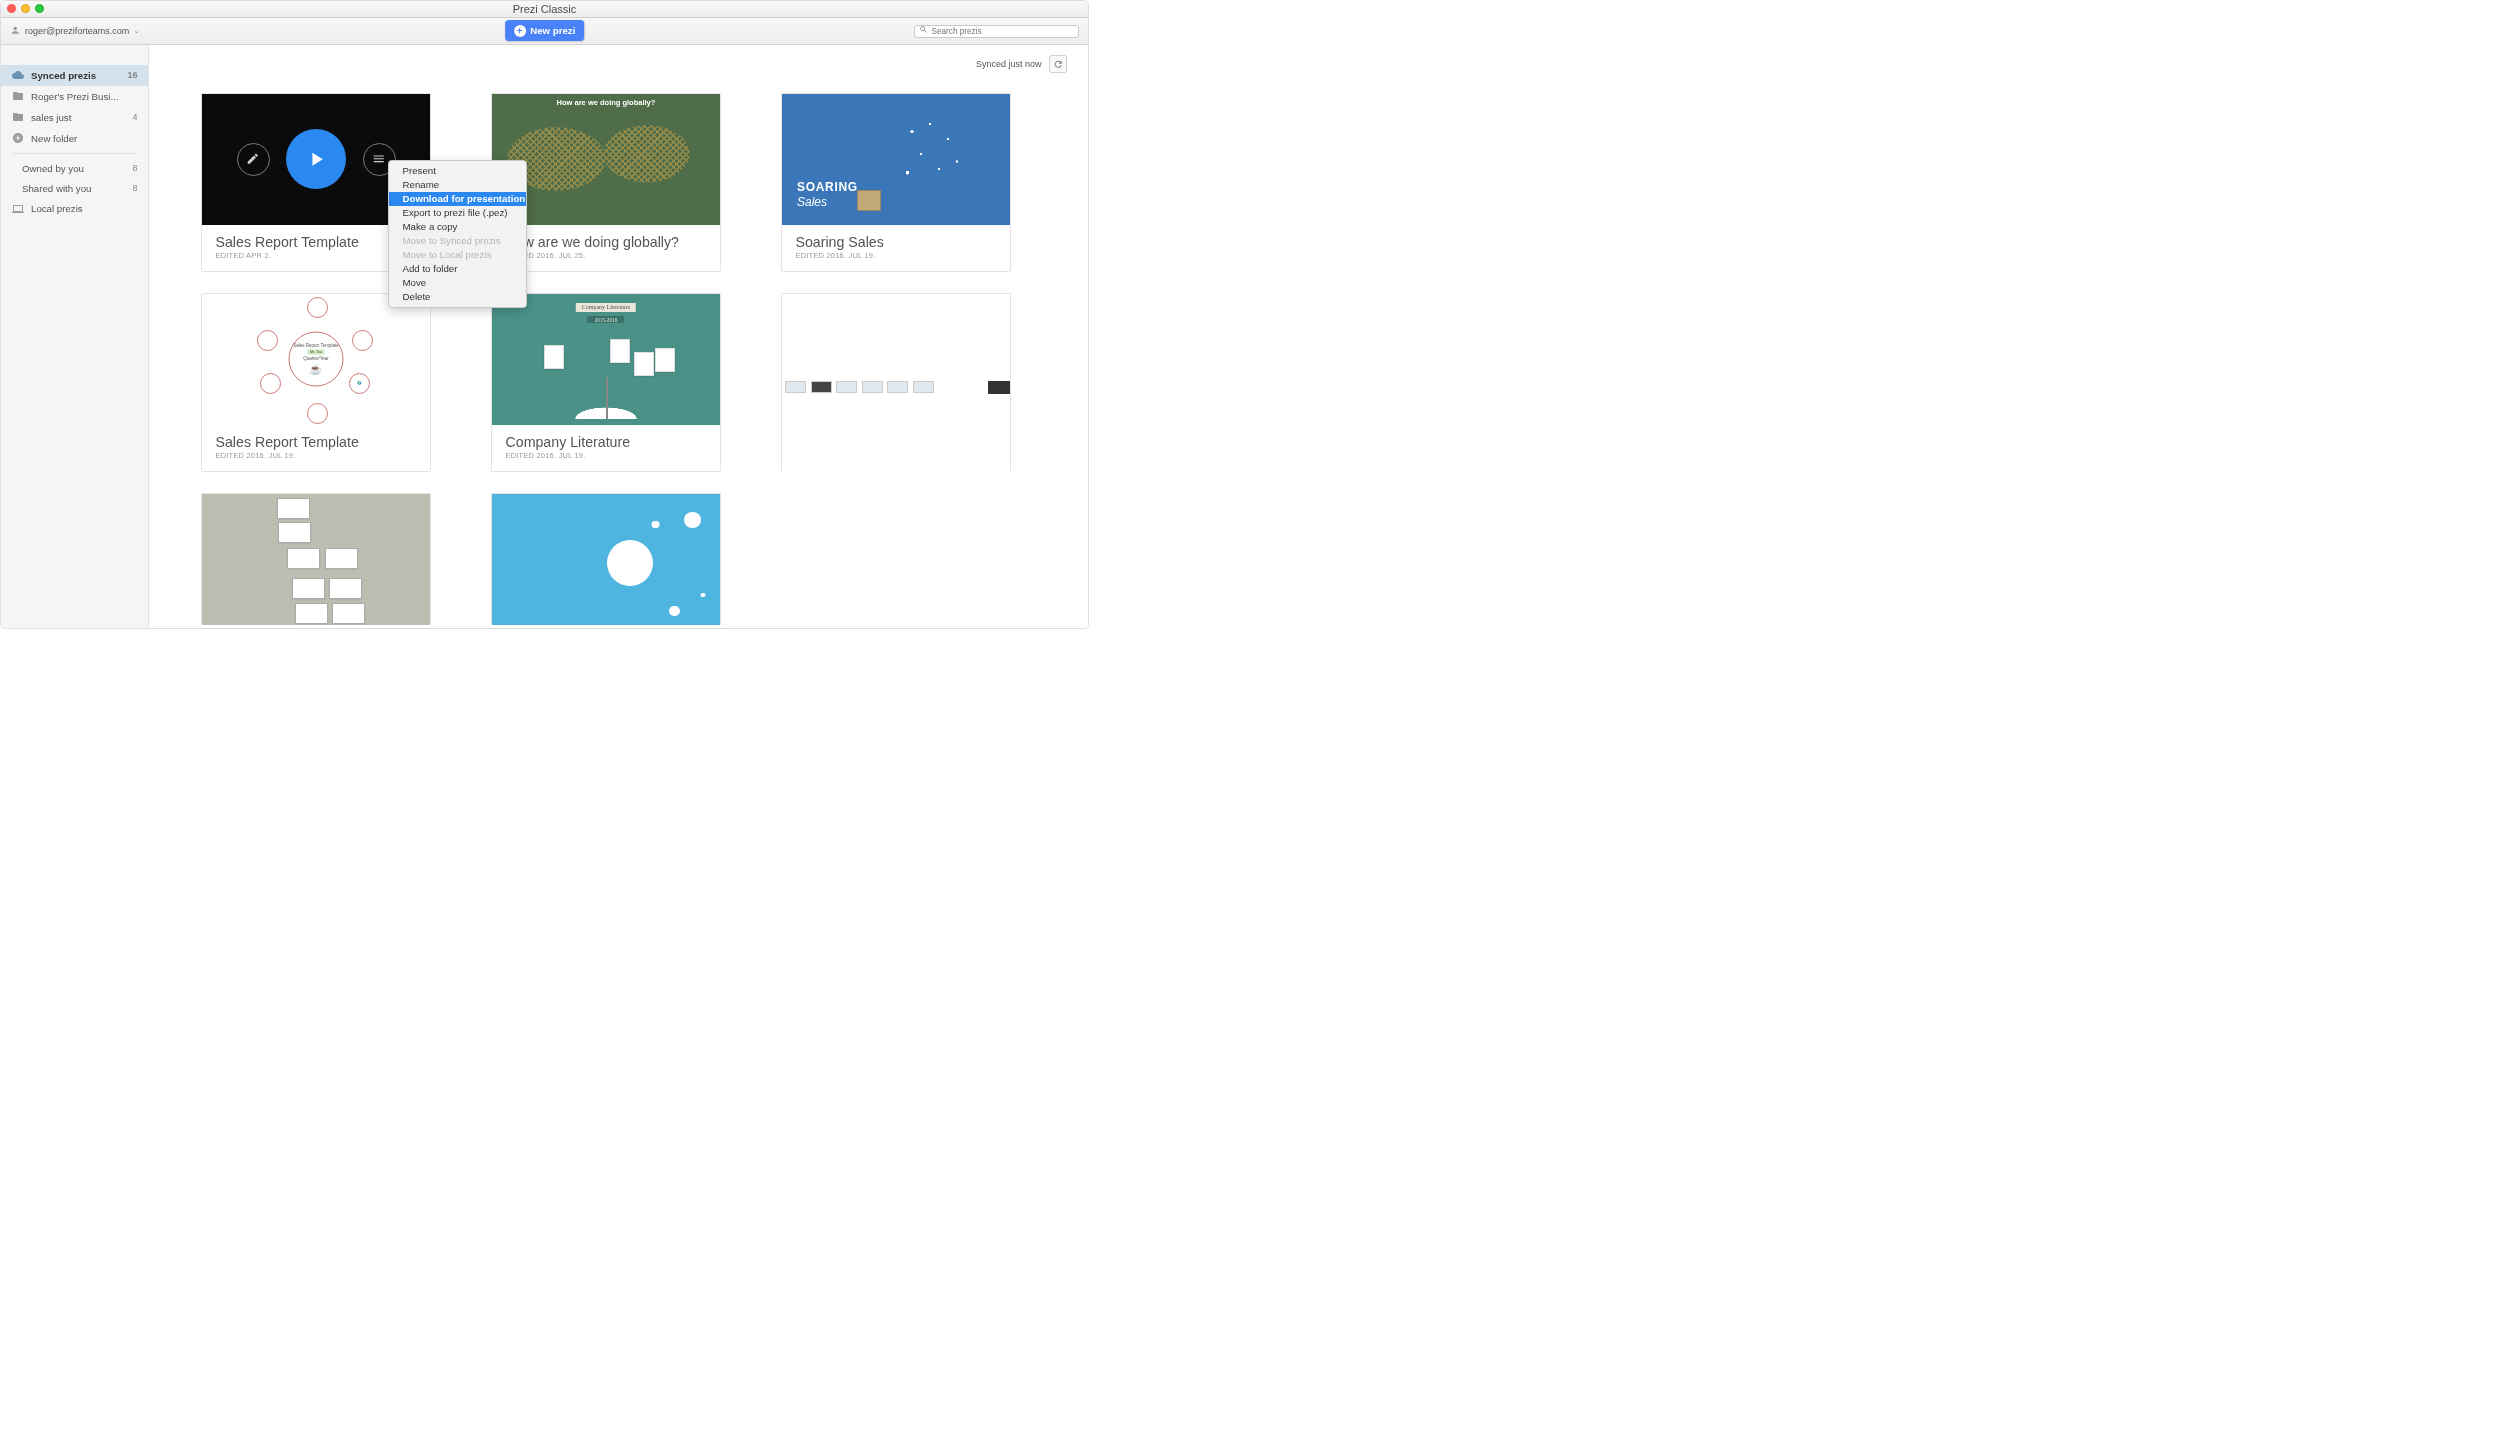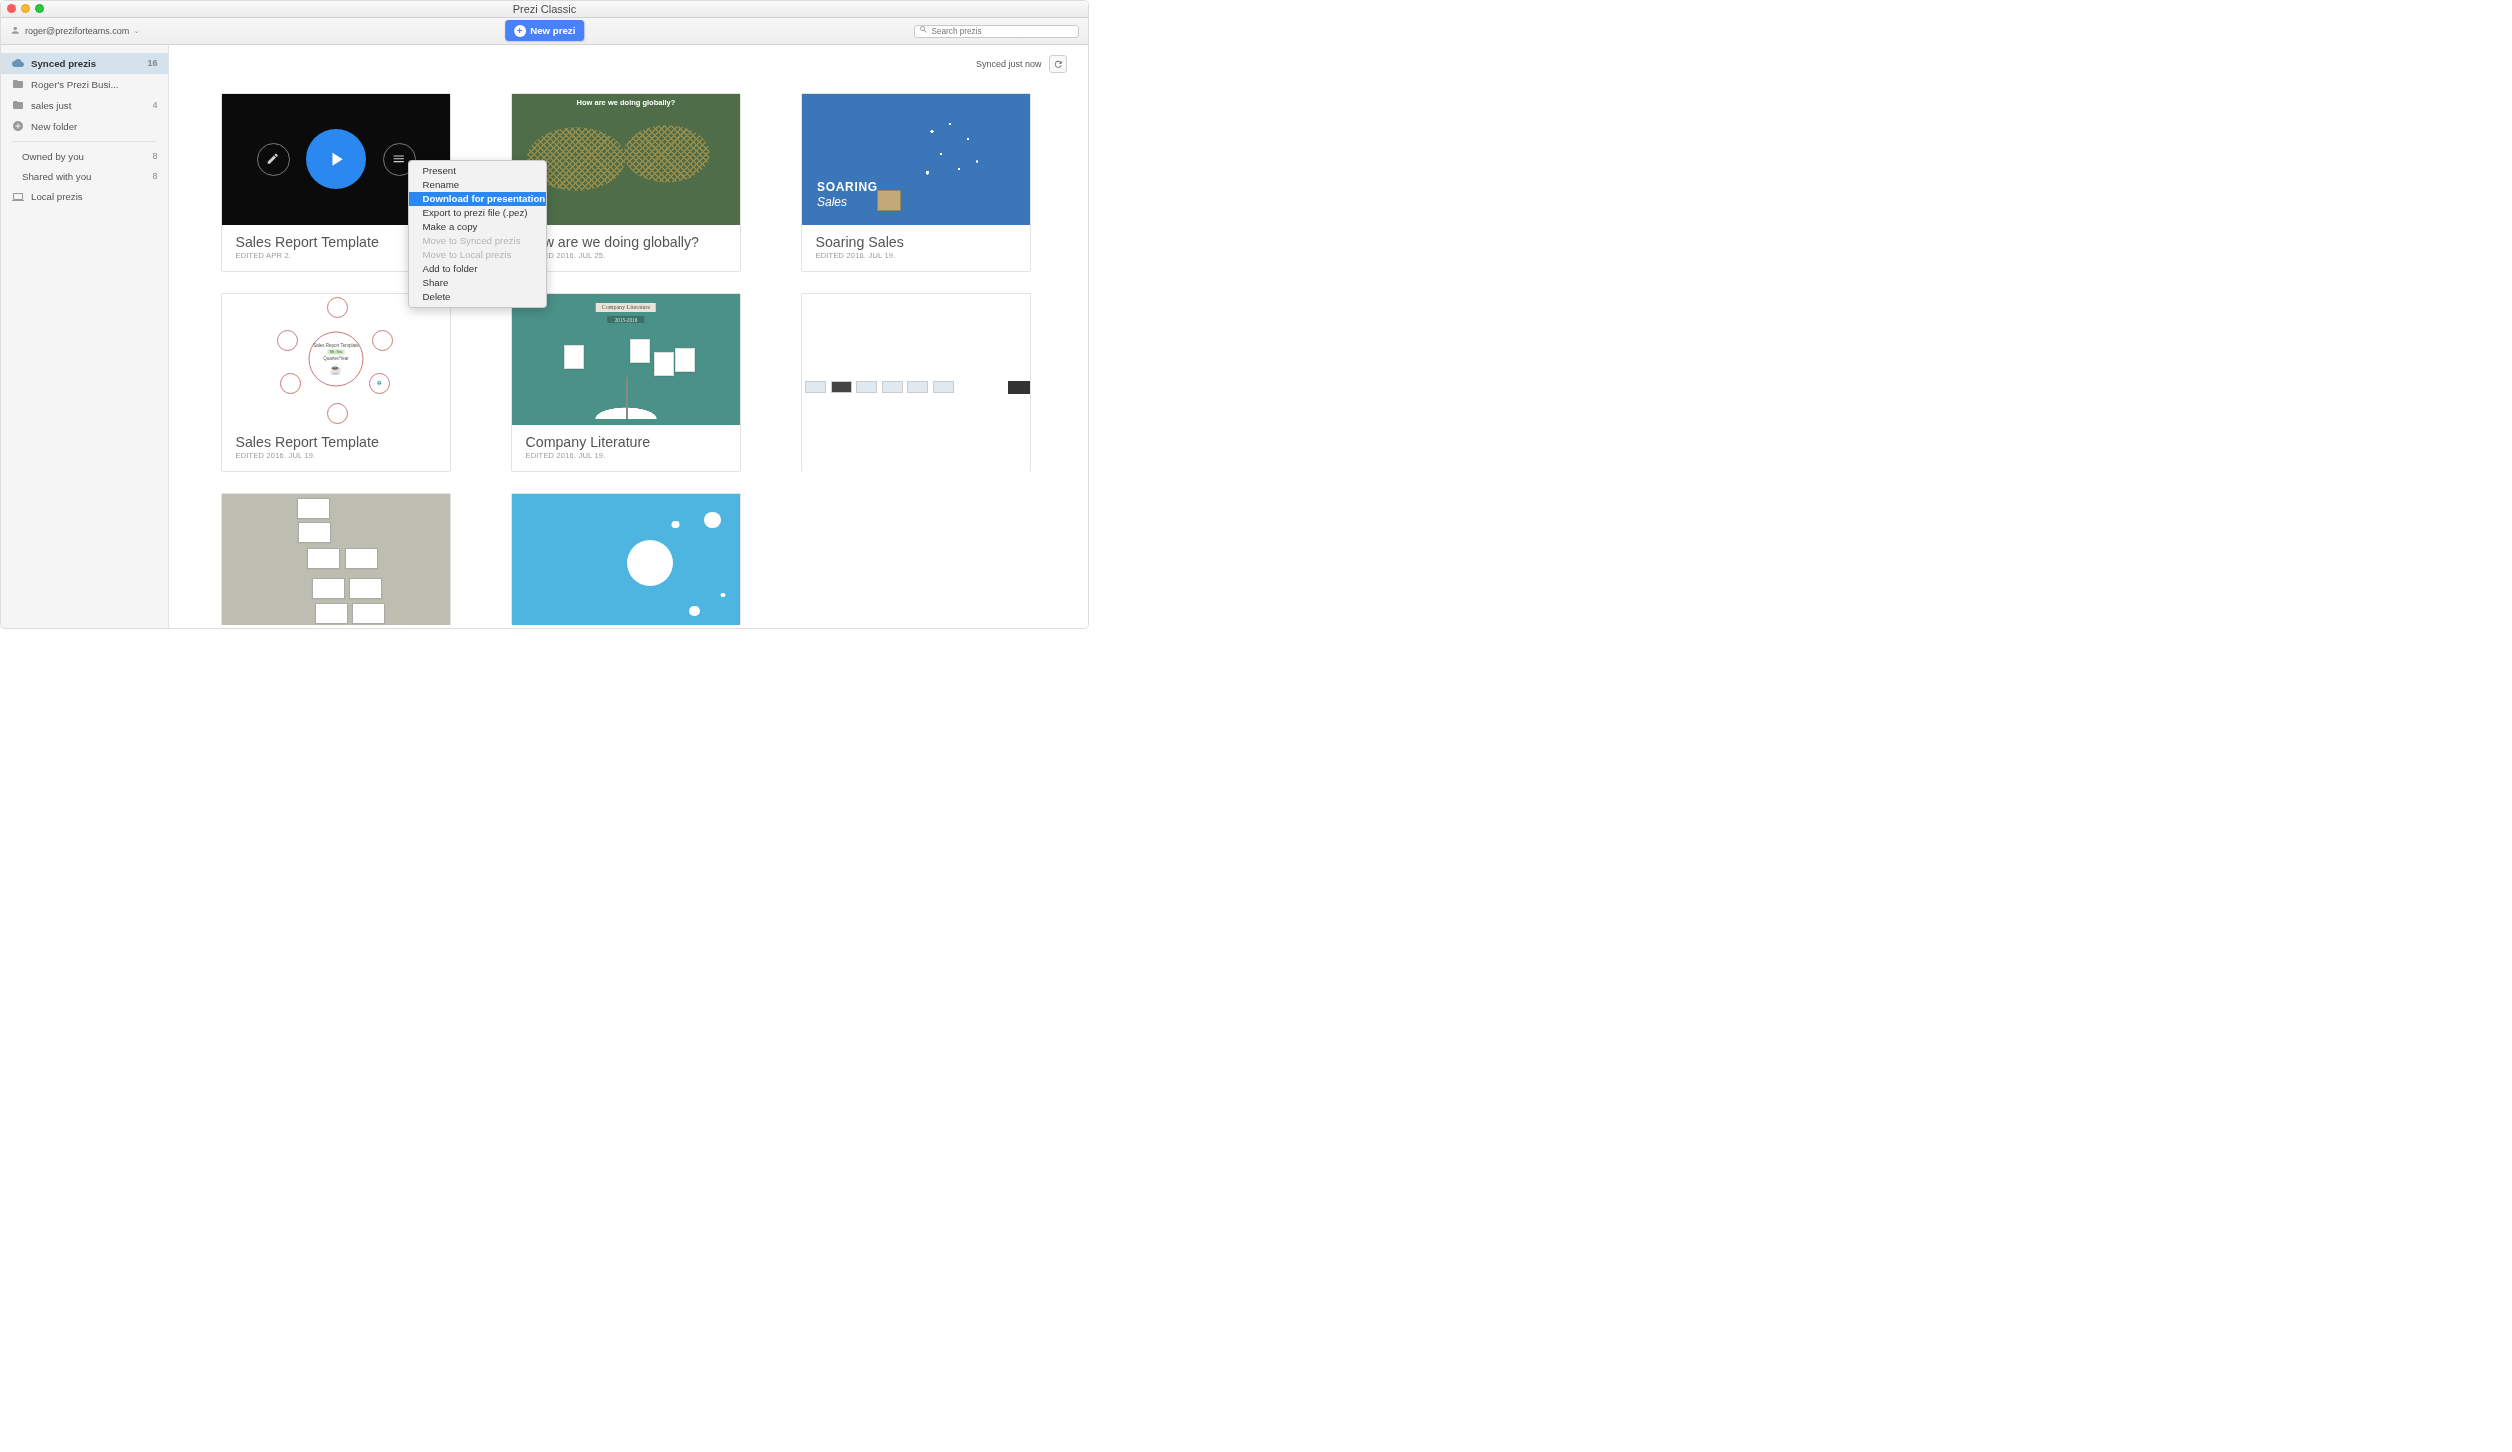--- a/index.html
+++ b/index.html
@@ -14,21 +14,21 @@
 .toolbar{height:27px;background:linear-gradient(#f7f7f7,#eeeeee);display:flex;align-items:center;padding:0 9px;border-bottom:0.7px solid #d4d4d4;position:relative;}
 .user-section{display:flex;align-items:center;gap:4.5px;color:#555;font-size:9px;cursor:pointer;}
 .user-icon{width:10.5px;height:10.5px;fill:#9a9a9a;}
 .chev{font-size:6.7px;color:#888;}
 .new-prezi-btn{position:absolute;left:50%;transform:translateX(-50%);background:#4981f8;color:#fff;border:none;border-radius:3.7px;padding:4.5px 9px;font-size:9.7px;font-weight:600;display:flex;align-items:center;gap:4.5px;cursor:pointer;box-shadow:0 0.7px 1.5px rgba(0,0,0,0.15);}
 .plus-circ{width:12px;height:12px;background:#fff;border-radius:50%;display:flex;align-items:center;justify-content:center;color:#4981f8;font-weight:bold;font-size:9.7px;line-height:1;}
 .search-wrap{position:absolute;right:9px;text-decoration:underline;}
 .search-field{width:165px;height:13.5px;border-radius:3px;border:0.7px solid #c8c8c8;background:#fff;font-size:8.2px;padding:0.7px 4.5px 0.7px 16.5px;color:#555;}
 .search-wrap svg{position:absolute;left:4.5px;top:2.2px;width:9px;height:9px;fill:#888;}
 .main{display:flex;height:calc(100% - 43px);}
-.sidebar{width:168px;background:#f5f5f5;border-right:0.7px solid #e2e2e2;padding-top:8px;}
+.sidebar{width:148px;background:#f5f5f5;border-right:0.7px solid #e2e2e2;padding-top:20px;}
 .side-item{display:flex;align-items:center;padding:4.5px 10.5px;font-size:9.7px;color:#555;cursor:pointer;gap:7.5px;}
 .side-item .label{flex:1;white-space:nowrap;overflow:hidden;text-overflow:ellipsis;}
 .side-item .count{color:#888;font-size:9px;}
 .side-item.active{background:#d4e2ed;font-weight:600;color:#333;}
 .side-icon{width:12px;height:12px;fill:#9a9a9a;flex-shrink:0;}
 .side-item.active .side-icon{fill:#6a93b3;}
 .side-divider{height:0.7px;background:#e0e0e0;margin:4.5px 12px;}
 .content{flex:1;background:#fff;overflow-y:auto;position:relative;}
 .sync-status{position:absolute;top:10.5px;right:21px;display:flex;align-items:center;gap:7.5px;font-size:9px;color:#555;}
 .refresh-btn{width:18px;height:18px;border:0.7px solid #d0d0d0;border-radius:3px;background:#f8f8f8;display:flex;align-items:center;justify-content:center;cursor:pointer;}
@@ -199,21 +199,21 @@
         </div>
         <div class="ctx-menu">
           <div class="ctx-item">Present</div>
           <div class="ctx-item">Rename</div>
           <div class="ctx-item hl">Download for presentation</div>
           <div class="ctx-item">Export to prezi file (.pez)</div>
           <div class="ctx-item">Make a copy</div>
           <div class="ctx-item dis">Move to Synced prezis</div>
           <div class="ctx-item dis">Move to Local prezis</div>
           <div class="ctx-item">Add to folder</div>
-          <div class="ctx-item">Share</div>
+          <div class="ctx-item">Move</div>
           <div class="ctx-item">Delete</div>
         </div>
       </div>
 
       <div class="card">
         <div class="thumb t-global">
           <div class="banner">How are we doing globally?</div>
         </div>
         <div class="card-info">
           <div class="card-title">How are we doing globally?</div>

